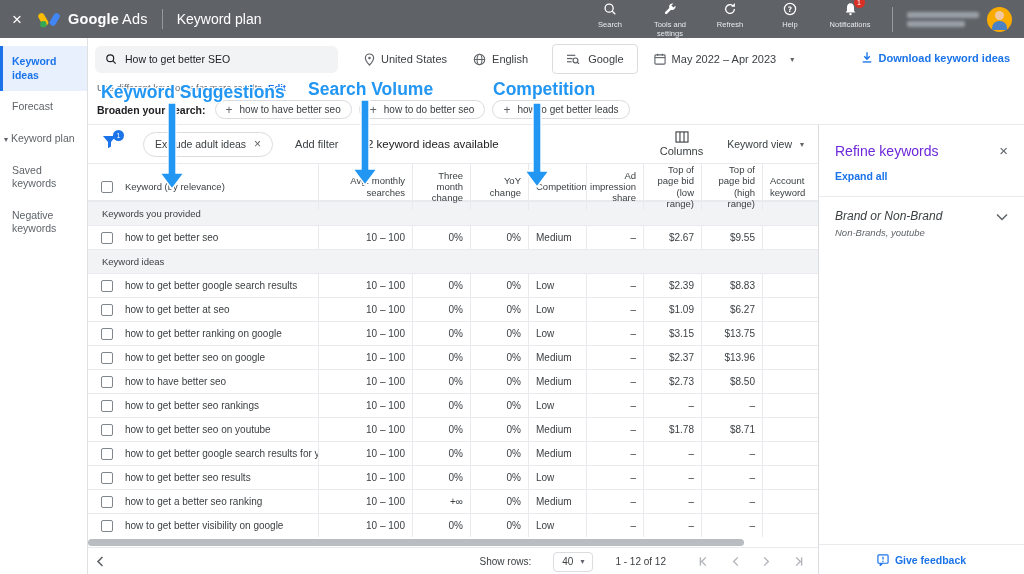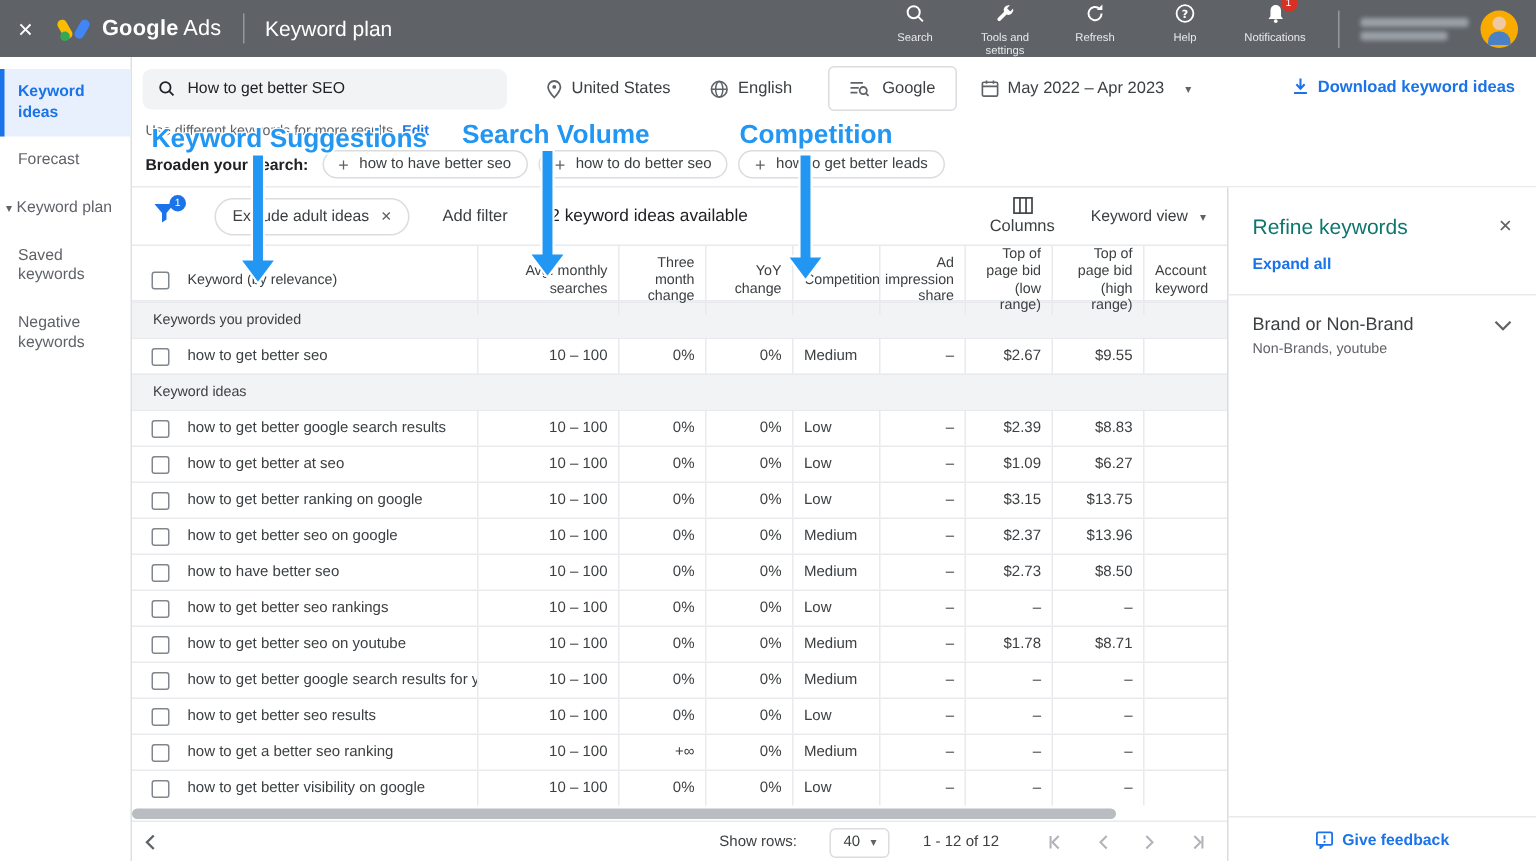--- a/index.html
+++ b/index.html
@@ -81,25 +81,25 @@
   .hscroll .thumb { position:absolute; left:0; top:1px; height:7px; width:656px; background:#b9bdc1; border-radius:4px; cursor:grab; }
   .pagerow { height:28px; border-top:1px solid #e8eaed; display:flex; align-items:center; justify-content:flex-end; gap:22px; padding-right:6px; font-size:10px; color:#3c4043; position:relative; margin-top:auto; flex-shrink:0; }
   .collapse-btn { position:absolute; left:8px; top:8px; cursor:pointer; }
   .rows-select { border:1px solid #dadce0; border-radius:4px; height:20px; padding:0 8px; display:flex; align-items:center; gap:7px; font-size:10px; cursor:pointer; }
   .pg-icons { display:flex; align-items:center; gap:22px; margin-left:10px; margin-right:8px; }
   .pg-icons span { cursor:pointer; display:flex; }
   
   .refine-panel { flex:1; border-left:1px solid #dadce0; display:flex; flex-direction:column; background:#fff; }
   .rp-head { padding:17px 16px 0 16px; }
   .rp-title-row { display:flex; align-items:center; justify-content:space-between; }
-  .rp-title { font-size:14px; color:#0f766e; }
+  .rp-title { font-size:14px; color:#6d28d9; }
   .rp-close { font-size:15px; color:#5f6368; cursor:pointer; }
   .rp-expand { font-size:10.5px; color:#1a73e8; font-weight:700; margin-top:11px; cursor:pointer; }
   .rp-divider { height:1px; background:#e8eaed; margin-top:14px; }
-  .rp-group { padding:12px 16px; display:flex; align-items:flex-start; justify-content:space-between; cursor:pointer; }
+  .rp-group { padding:12px 16px; display:flex; align-items:flex-start; justify-content:space-between; cursor:pointer;font-style:italic; }
   .rp-group-title { font-size:12px; color:#3c4043; }
   .rp-group-sub { font-size:9.5px; color:#5f6368; margin-top:4px; }
   .rp-feedback { margin-top:auto; border-top:1px solid #e8eaed; height:30px; display:flex; align-items:center; justify-content:center; gap:6px; color:#1a73e8; font-size:10.5px; font-weight:700; cursor:pointer; }
   
   .anno-label { position:absolute; font-weight:700; font-size:17.5px; color:#2196f3; white-space:nowrap;
     text-shadow:-1px -1px 0 #fff,1px -1px 0 #fff,-1px 1px 0 #fff,1px 1px 0 #fff; pointer-events:none; z-index:30; }
   .anno-1 { left:101px; top:82px; } .anno-2 { left:308px; top:79px; } .anno-3 { left:493px; top:79px; }
   .anno-arrows { position:absolute; inset:0; pointer-events:none; z-index:29; }
 </style>
 </head>

